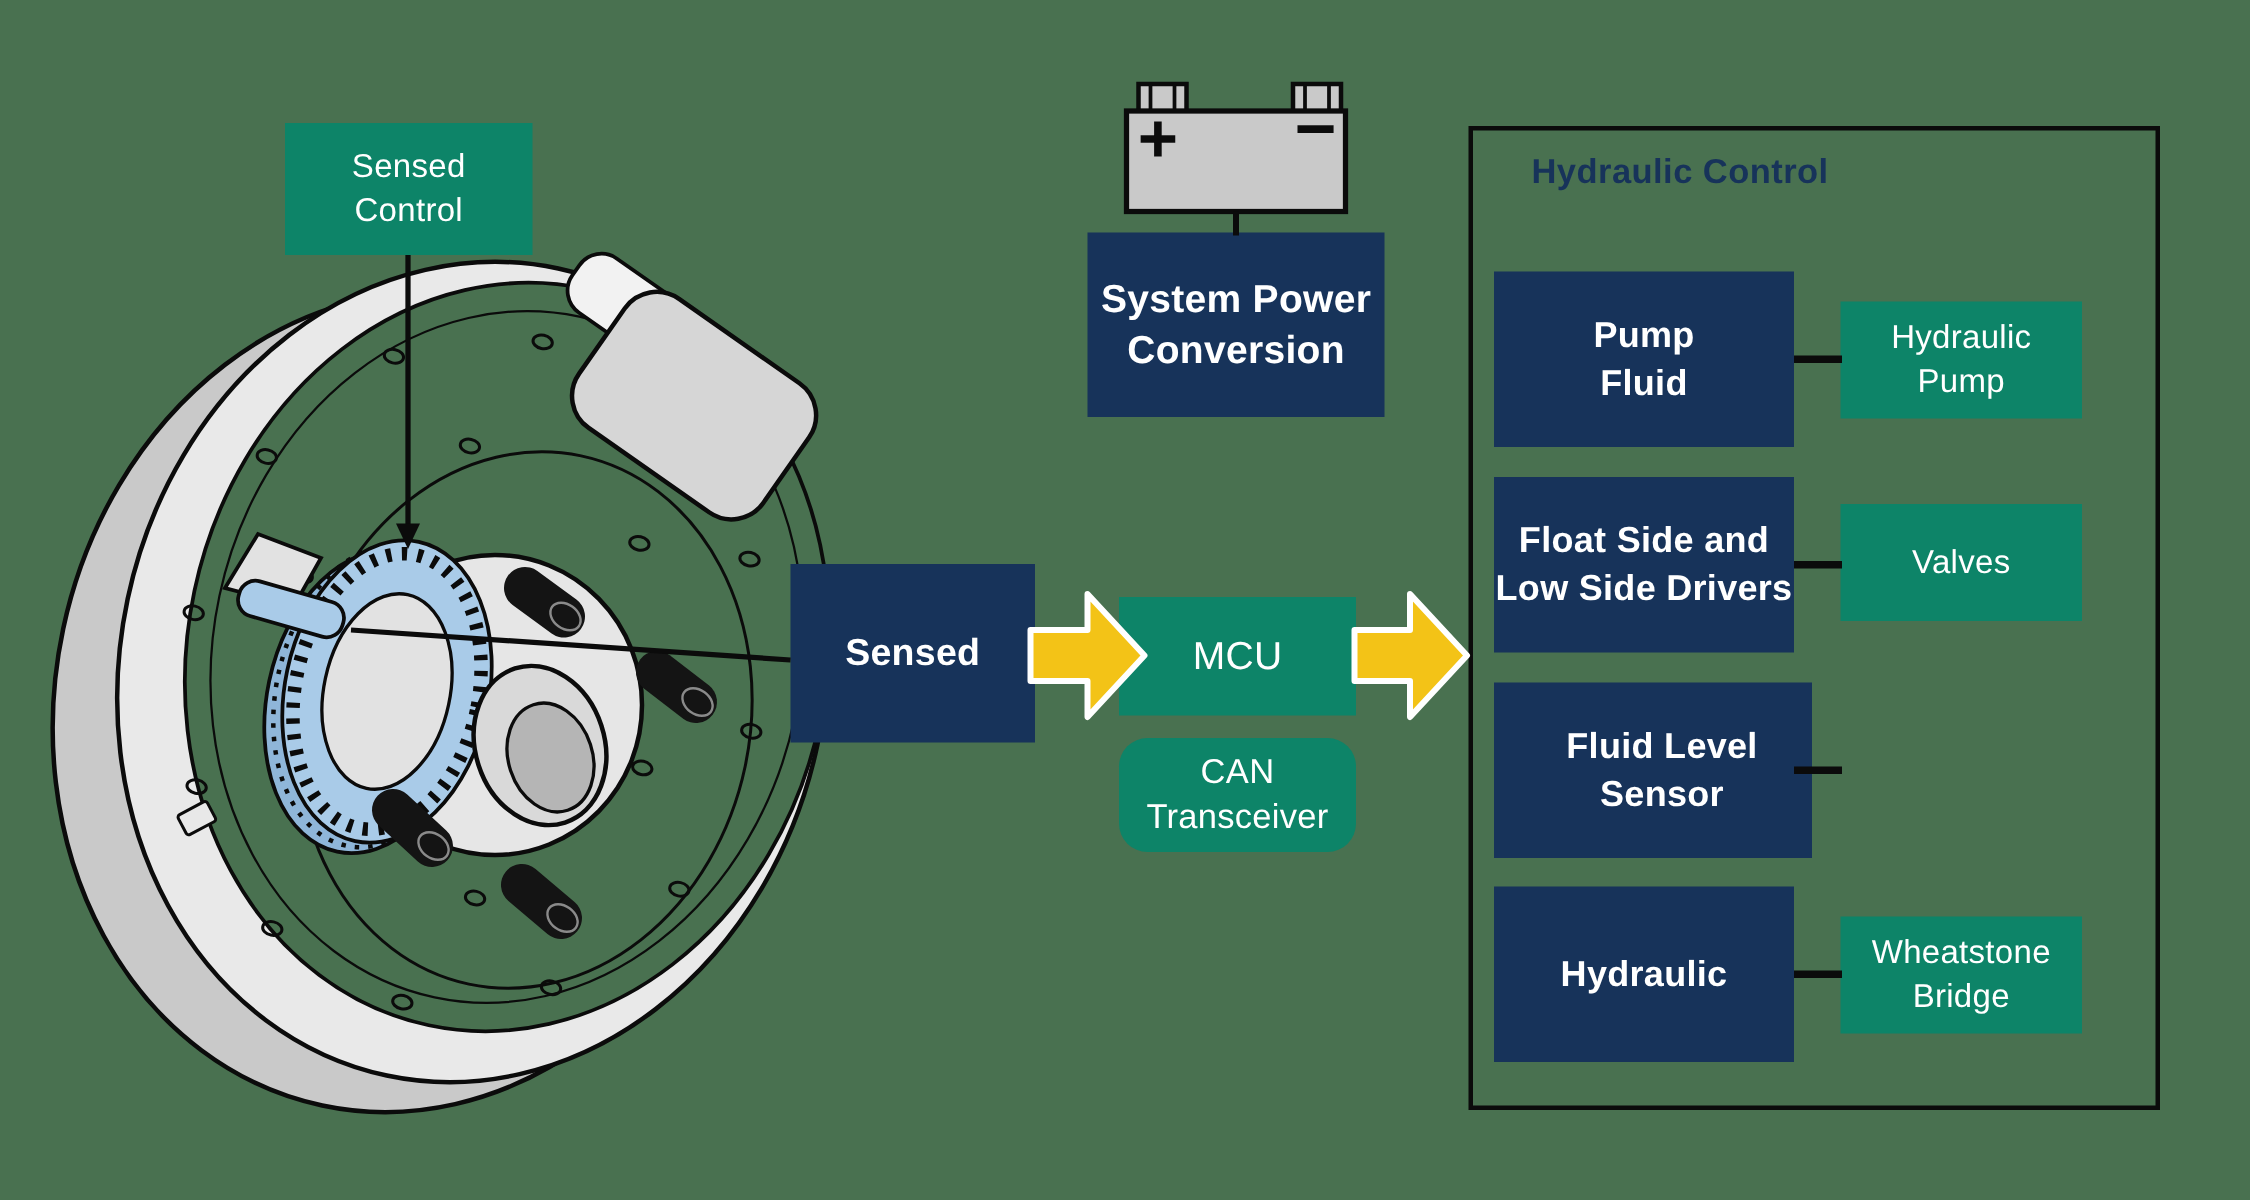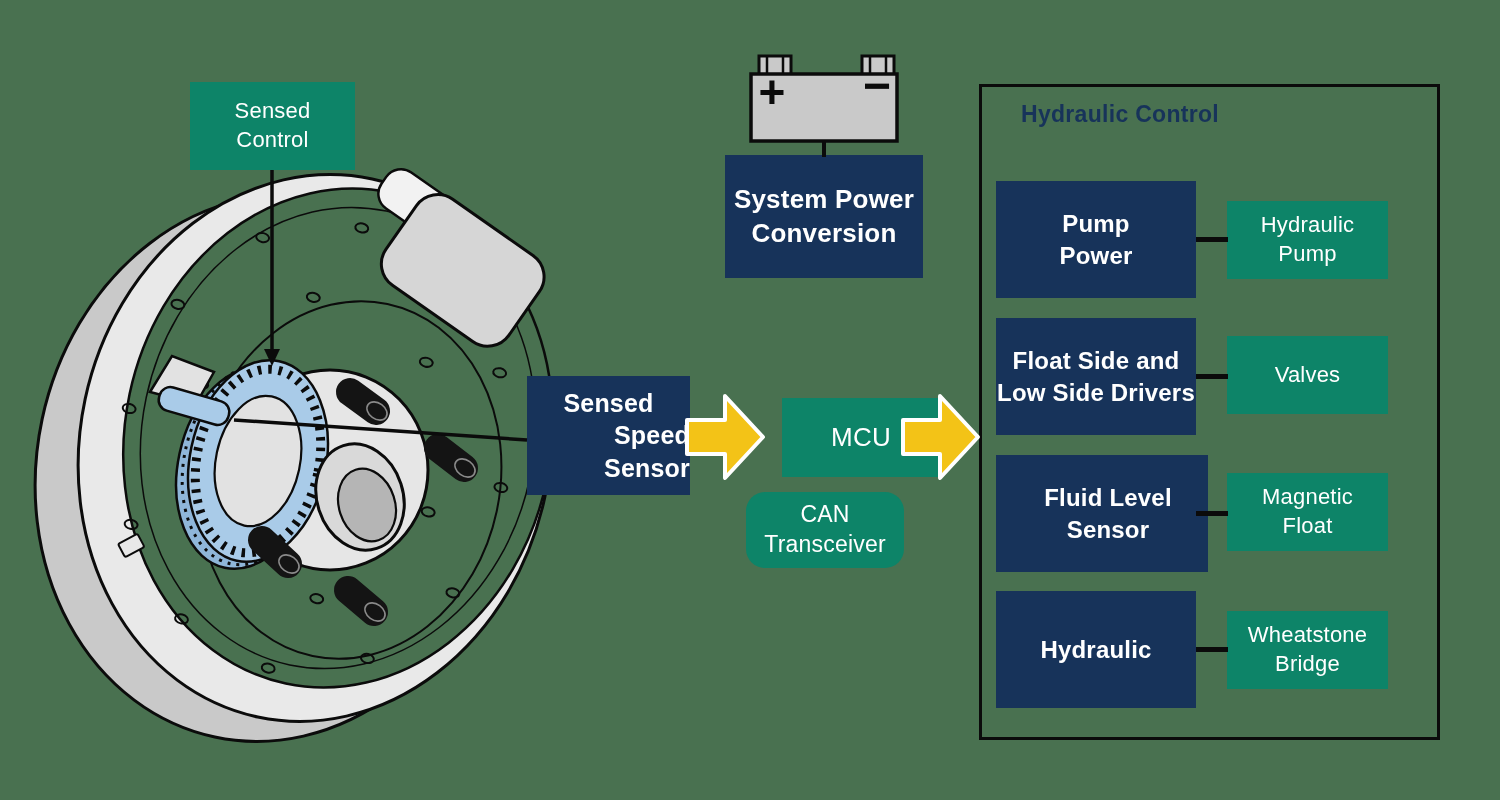--- a/index.html
+++ b/index.html
@@ -23,21 +23,21 @@
   .box{
     position:absolute;z-index:2;
     display:flex;flex-direction:column;justify-content:center;align-items:center;
     text-align:right;color:#ffffff;line-height:1.3;letter-spacing:.2px;
   }
   .green-box{background:var(--green);font-weight:400;}
   .navy-box{background:var(--navy);font-weight:700;}
   #sensed-target{left:190px;top:82px;width:165px;height:88px;font-size:22px;}
   #wheel-speed-sensor{left:527px;top:376px;width:163px;height:119px;font-size:25px;}
   #system-power-conversion{left:725px;top:155px;width:198px;height:123px;font-size:26px;}
-  #mcu-box{left:782px;top:398px;width:158px;height:79px;font-size:26px;}
+  #mcu-box{left:746px;top:398px;width:158px;height:79px;font-size:26px;}
   #can-box{left:746px;top:492px;width:158px;height:76px;font-size:23px;border-radius:19px;}
   #hydraulic-control-panel{
     position:absolute;z-index:2;left:979px;top:84px;width:461px;height:656px;
     border:3px solid var(--ink);box-sizing:border-box;background:transparent;
   }
   #hydraulic-control-title{
     position:absolute;left:39px;top:14px;
     font-size:23px;font-weight:600;color:var(--navy);letter-spacing:.3px;
   }
   .drv{left:996px;width:200px;height:117px;font-size:24px;}
@@ -138,21 +138,20 @@
     </g>
   </svg>
 
   <div class="box green-box" id="sensed-target">
     <span>Sensed</span>
     <span>Control</span>
   </div>
 
   <div class="box navy-box" id="wheel-speed-sensor">
     <span>Sensed</span>
-    <span>Speed Sensor</span>
   </div>
 
   <div class="box navy-box" id="system-power-conversion">
     <span>System Power</span>
     <span>Conversion</span>
   </div>
 
   <div class="box green-box" id="mcu-box">
     <span>MCU</span>
   </div>
@@ -161,42 +160,38 @@
     <span>CAN</span>
     <span>Transceiver</span>
   </div>
 
   <div id="hydraulic-control-panel">
     <div id="hydraulic-control-title">Hydraulic Control</div>
   </div>
 
   <div class="box navy-box drv" id="driver-1">
     <span>Pump</span>
-    <span>Power</span>
+    <span>Fluid</span>
   </div>
   <div class="box green-box cmp" id="component-1">
     <span>Hydraulic</span>
     <span>Pump</span>
   </div>
 
   <div class="box navy-box drv" id="driver-2">
     <span>Float Side and</span>
     <span>Low Side Drivers</span>
   </div>
   <div class="box green-box cmp" id="component-2">
     <span>Valves</span>
   </div>
 
   <div class="box navy-box drv" id="driver-3">
     <span>Fluid Level</span>
     <span>Sensor</span>
-  </div>
-  <div class="box green-box cmp" id="component-3">
-    <span>Magnetic</span>
-    <span>Float</span>
   </div>
 
   <div class="box navy-box drv" id="driver-4">
     <span>Hydraulic</span>
   </div>
   <div class="box green-box cmp" id="component-4">
     <span>Wheatstone</span>
     <span>Bridge</span>
   </div>
 

